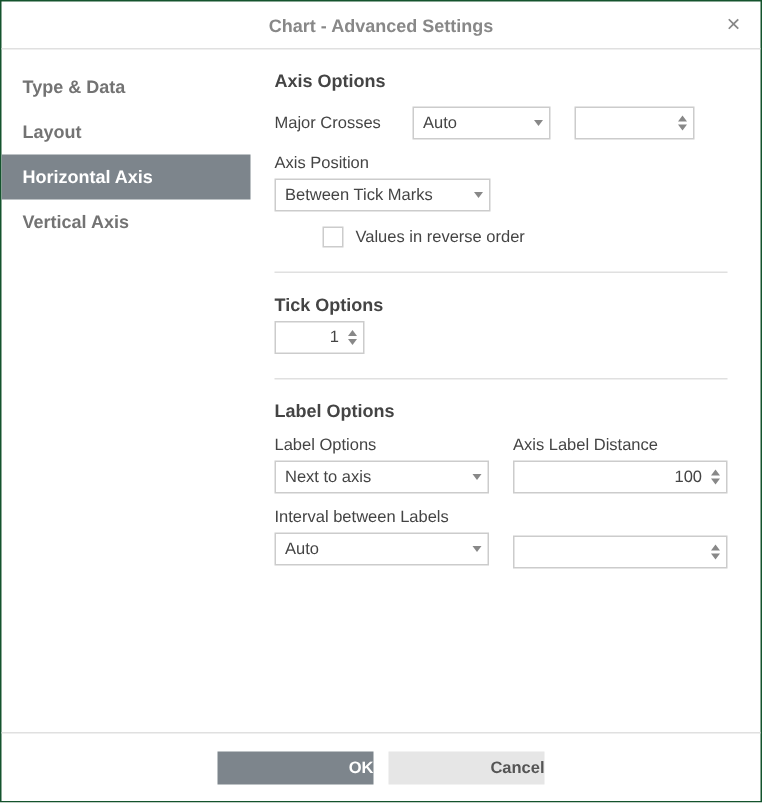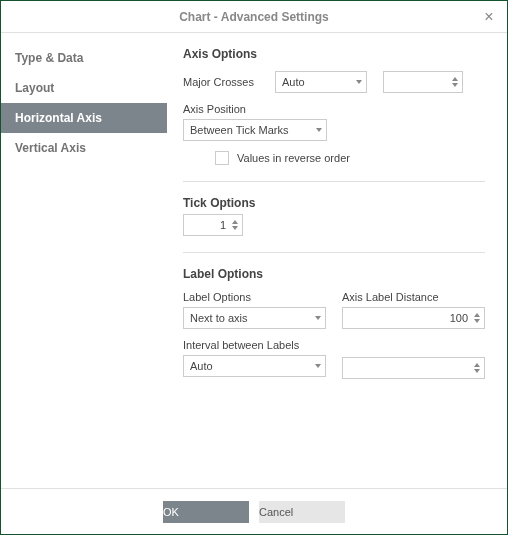--- a/index.html
+++ b/index.html
@@ -145,29 +145,29 @@
   }
   .footer {
     height: 46px;
     display: flex;
     align-items: center;
     justify-content: center;
     gap: 10px;
     border-top: 1px solid #e0e0e0;
   }
   .btn {
-    width: 86px;
+    width: 104px;
     height: 22px;
     font-size: 11px;
-    font-weight: normal;
+    font-weight: bold;
     border: none;
     cursor: pointer;
     display: flex;
     align-items: center;
-    justify-content: flex-start;
+    justify-content: flex-end;
   }
   .btn-primary { background: #7d858c; color: #fff; }
   .btn-secondary { background: #e6e6e6; color: #555; }
   .spacer-label { height: 14px; }
 </style>
 </head>
 <body>
 
 <div class="dialog">
 

